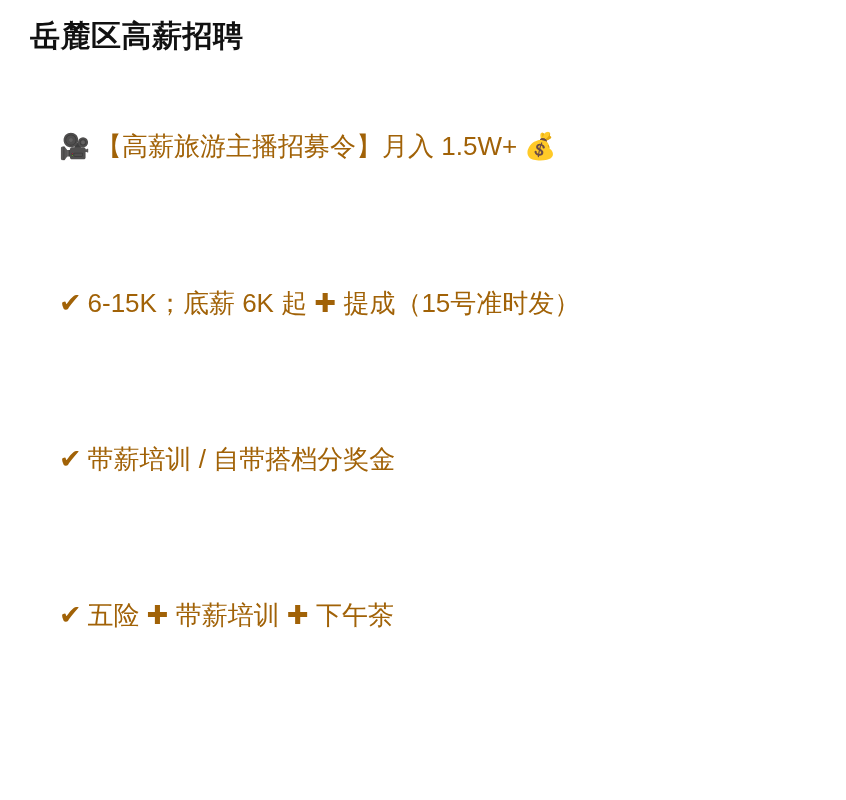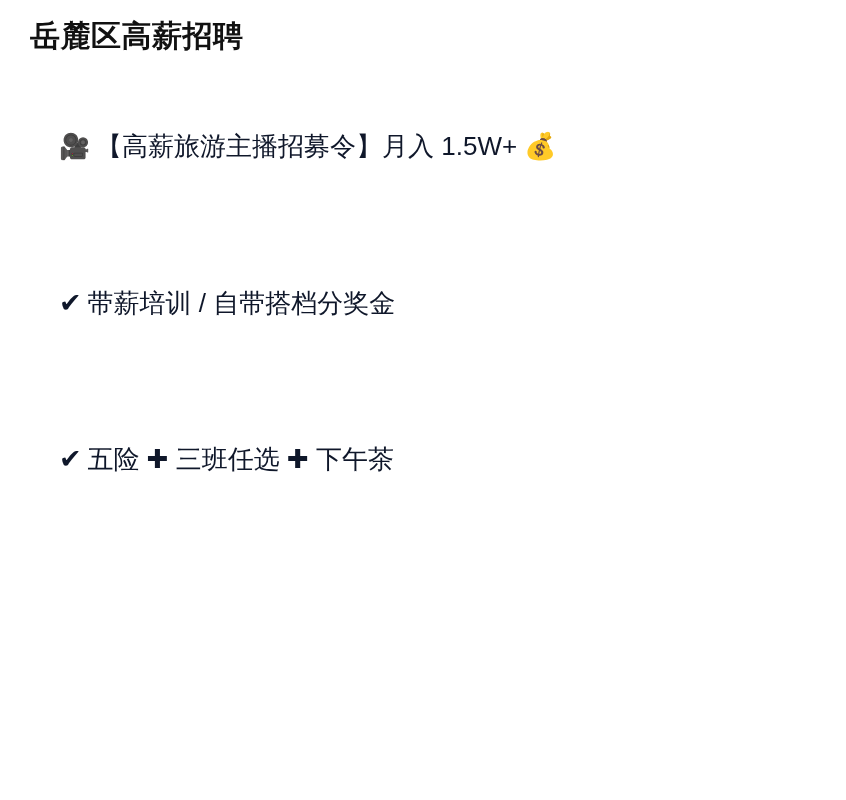--- a/index.html
+++ b/index.html
@@ -25,21 +25,21 @@
     font-size: 30px;
     font-weight: bold;
     letter-spacing: 0.5px;
     margin: 4px 0 14px 0;
     line-height: 1.2;
     color: #111111;
   }
   .line {
     font-size: 26px;
     line-height: 52px;
-    color: #0f172a;
+    color: #a16207;
     white-space: pre-wrap;
     word-break: break-word;
   }
   .emoji {
     font-family: "DejaVu Sans", sans-serif;
     font-size: 25px;
   }
   .check-glyph {
     font-family: "DejaVu Sans", sans-serif;
     font-weight: bold;
@@ -52,22 +52,25 @@
 
 <div class="page">
 
   <div class="title">岳麓区高薪招聘</div>
 
   <div class="line">
     <span class="emoji">🎥</span><span class="spacer-sm"></span><span>【高薪旅游主播招募令】月入 1.5W+ 💰</span>
   </div>
 
 
+  <div class="line">
+    <span class="check-glyph">✔</span><span class="spacer-sm"></span><span>6-15K；底薪 6K 起 ✚ 提成（15号准时发）</span>
+  </div>
 
   <div class="line">
     <span class="check-glyph">✔</span><span class="spacer-sm"></span><span>带薪培训 / 自带搭档分奖金</span>
   </div>
 
   <div class="line">
-    <span class="check-glyph">✔</span><span class="spacer-sm"></span><span>五险 ✚ 三班任选 ✚ 下午茶</span>
+    <span class="check-glyph">✔</span><span class="spacer-sm"></span><span>五险 ✚ 带薪培训 ✚ 下午茶</span>
   </div>
 
 </div>
 
 </body></html>

